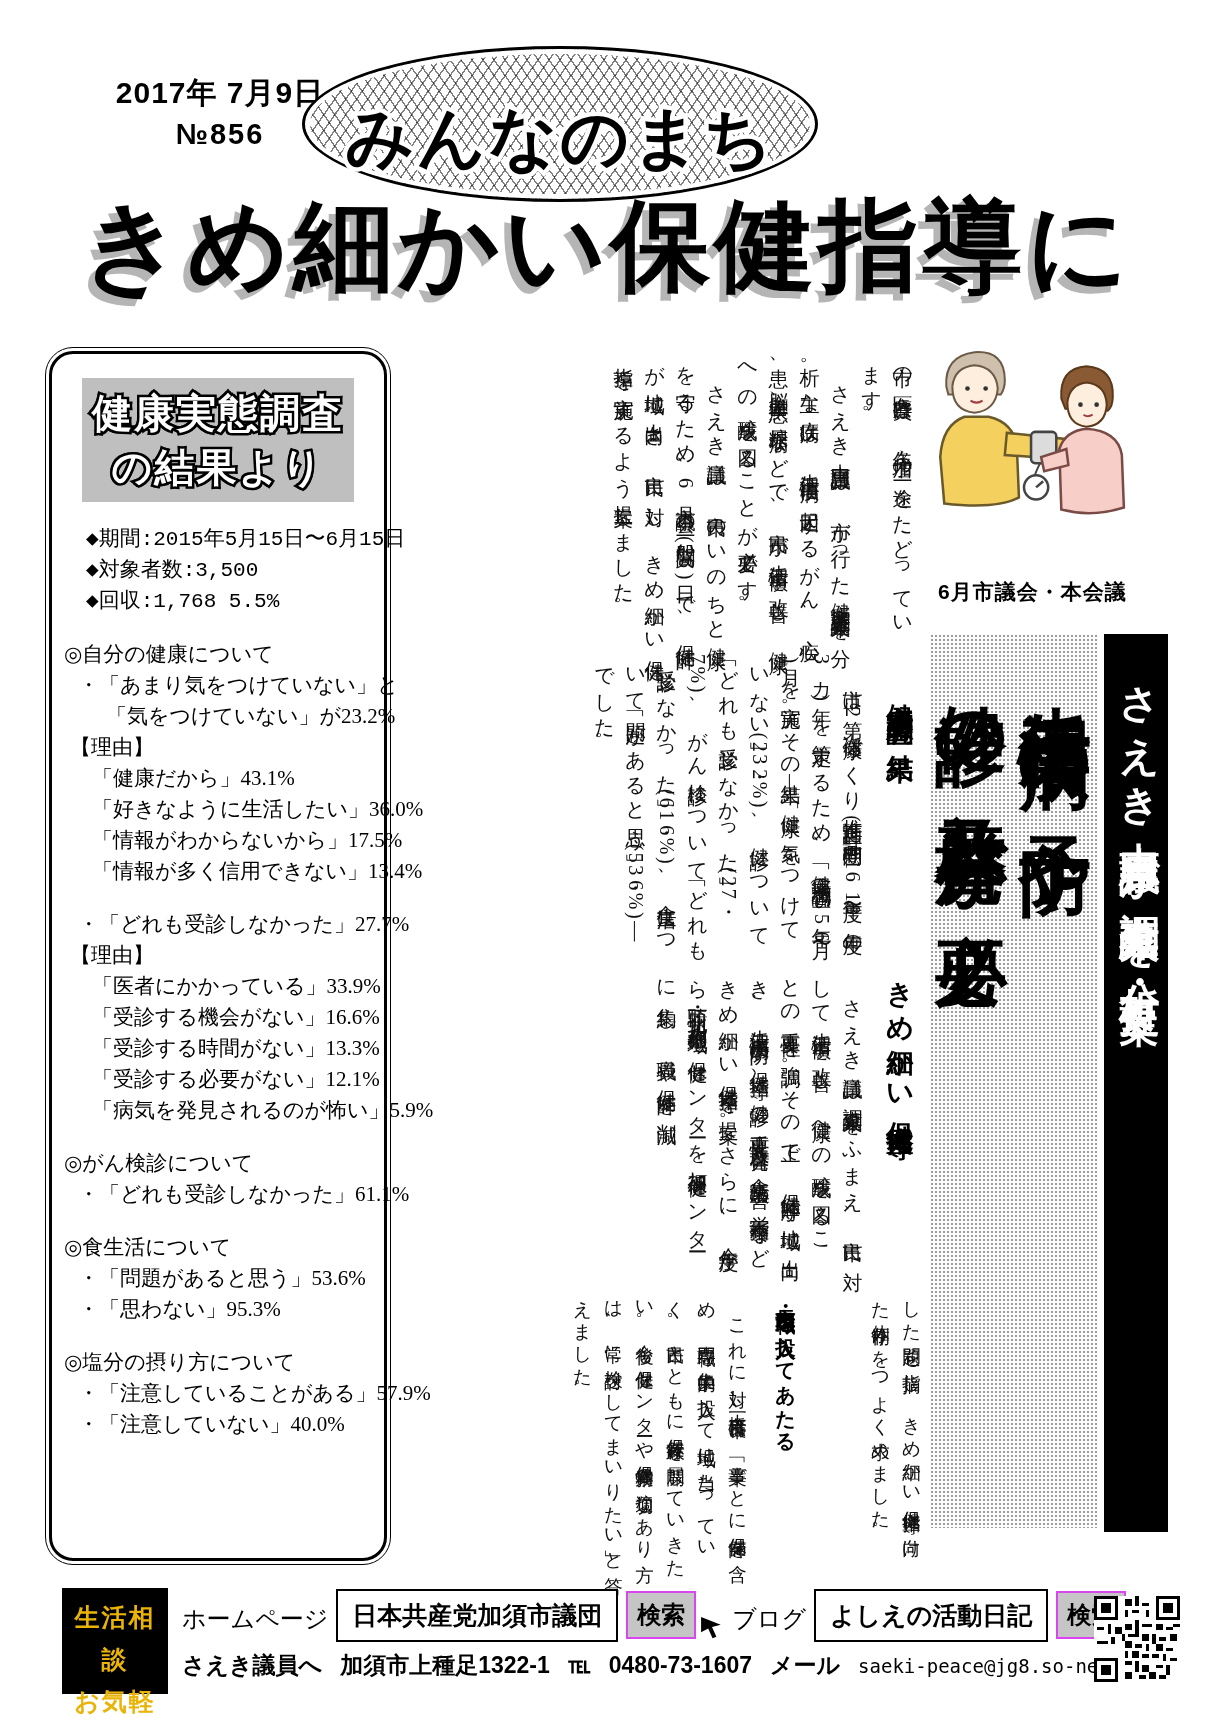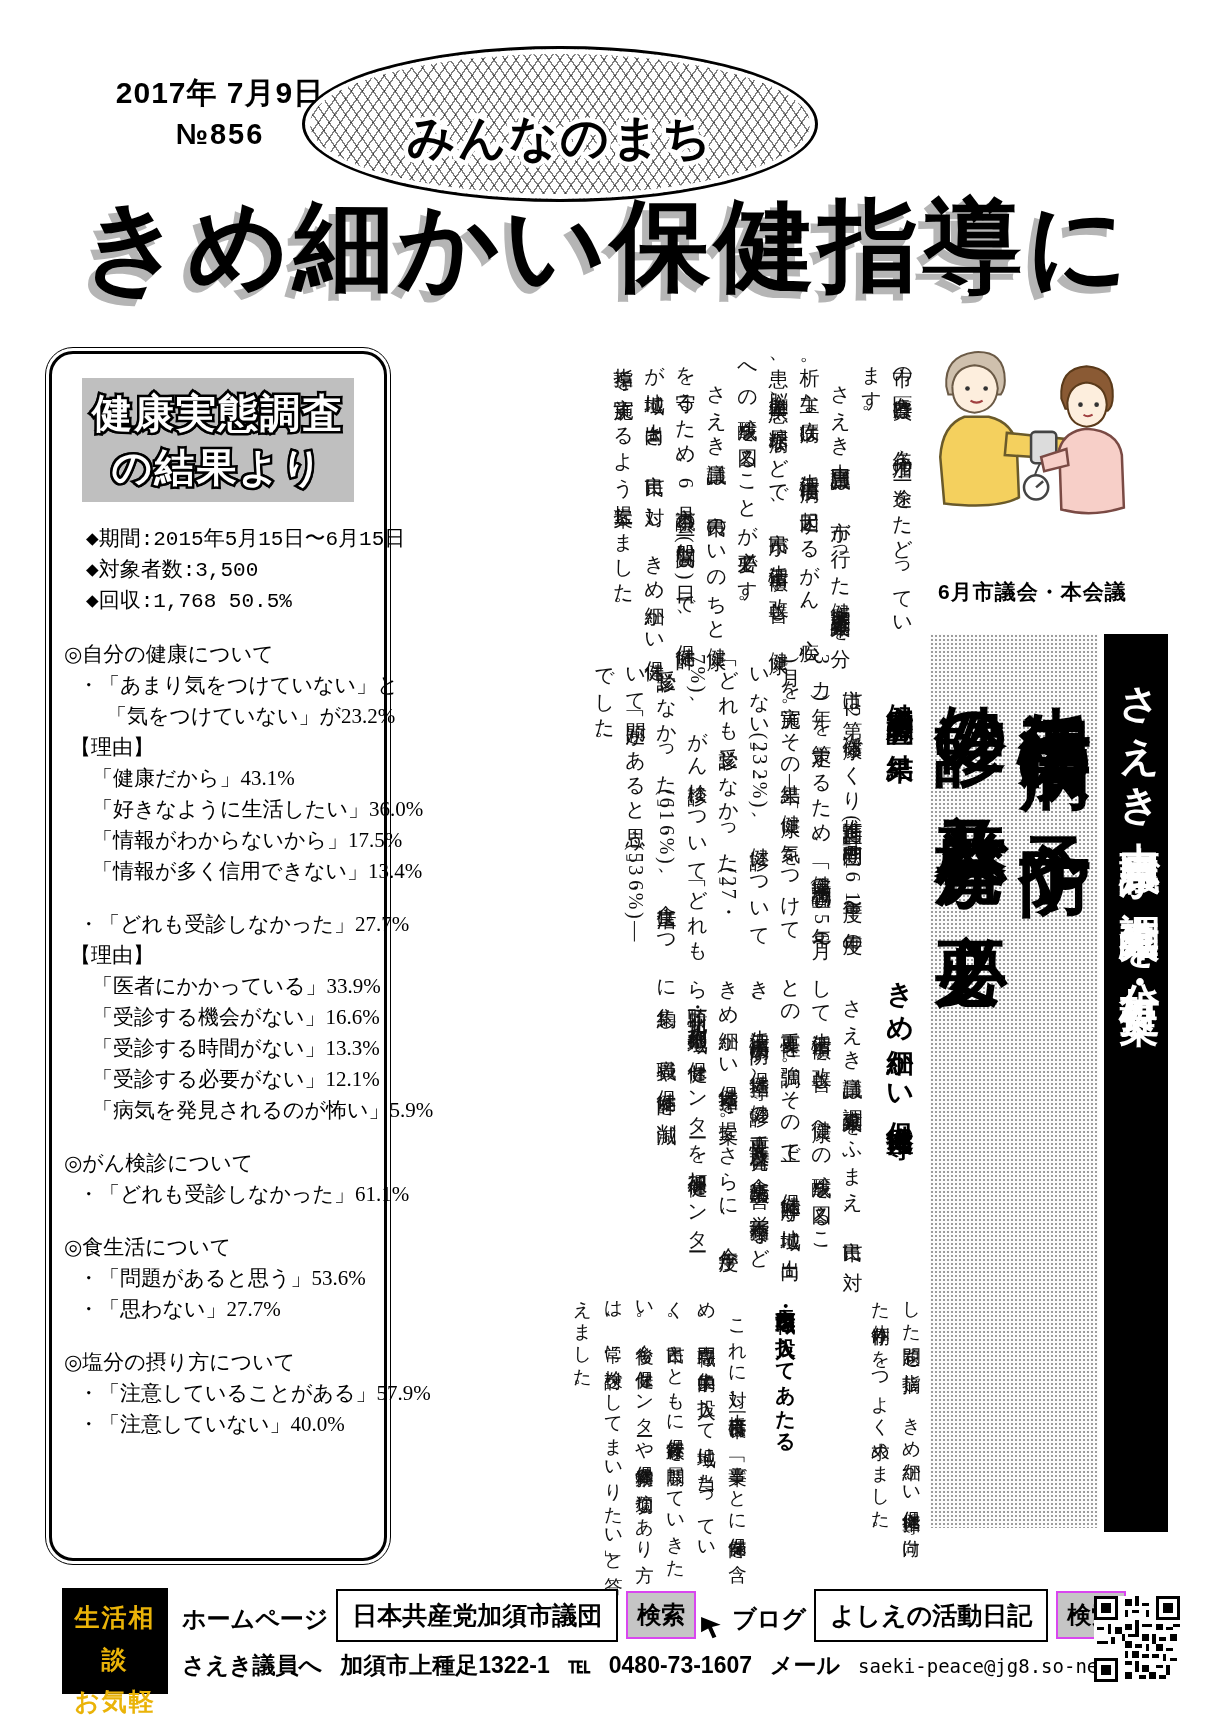--- a/index.html
+++ b/index.html
@@ -11,21 +11,21 @@
               font-family:"Liberation Sans",sans-serif;font-weight:700;}
   .date-line{font-size:30px;line-height:42px;letter-spacing:1px;}
   .issue-line{font-size:29px;line-height:40px;letter-spacing:2px;}
   .logo-oval{position:absolute;left:302px;top:46px;width:510px;height:150px;border-radius:50%;
              border:3px solid #000;box-shadow:inset 0 0 0 5px #fff;
              background:
                repeating-linear-gradient(55deg, rgba(0,0,0,.5) 0 1.4px, transparent 1.4px 9px),
                repeating-linear-gradient(-55deg, rgba(0,0,0,.5) 0 1.4px, transparent 1.4px 9px),
                #fff;
              display:flex;align-items:center;justify-content:center;}
-  .logo-text{font-family:Liberation Sans, sans-serif;font-weight:900;font-size:48px;letter-spacing:2px;
+  .logo-text{font-family:Liberation Sans, sans-serif;font-weight:900;font-size:68px;letter-spacing:2px;
              color:#000;-webkit-text-stroke:9px #fff;paint-order:stroke fill;margin-top:28px;}
   .publisher{position:absolute;left:836px;top:78px;font-family:"Liberation Sans",sans-serif;
              font-weight:700;font-size:24px;line-height:36px;letter-spacing:1px;}
   .headline{position:absolute;left:20px;top:192px;width:1174px;margin:0;text-align:center;
             font-family:"Liberation Serif","DejaVu Serif",serif;font-weight:900;font-size:100px;
             letter-spacing:4px;line-height:1.1;text-shadow:-7px 7px 0 #b5b5b5;}
 
   
   .survey-box{position:absolute;left:45px;top:347px;width:344px;height:1216px;
               border:1px solid #000;border-radius:28px;}
@@ -76,21 +76,21 @@
                font-family:"Liberation Sans",sans-serif;font-weight:700;font-size:40px;
                letter-spacing:5px;padding-top:0;}
   .side-banner .inner{padding-top:24px;display:block;}
 
   
   .consult{position:absolute;left:62px;top:1588px;width:106px;height:106px;background:#000;color:#eab308;
            font-family:"Liberation Sans",sans-serif;font-weight:700;font-size:25px;line-height:42px;
            letter-spacing:2px;text-align:center;padding-top:8px;box-sizing:border-box;}
   .frow{position:absolute;display:flex;align-items:center;font-family:"Liberation Sans",sans-serif;}
   .frow1{left:182px;top:1588px;height:54px;gap:8px;}
-  .flabel{font-weight:700;font-size:24px;white-space:nowrap;margin-top:8px;}
+  .flabel{font-weight:400;font-size:24px;white-space:nowrap;margin-top:8px;}
   .fbox{border:2px solid #000;background:#fff;font-weight:700;font-size:25px;
         padding:8px 14px;white-space:nowrap;}
   .fsearch{background:#c5c5c5;border:2px solid #d946ef;font-weight:700;font-size:24px;
            padding:6px 9px;white-space:nowrap;cursor:pointer;}
   .cursor{width:24px;height:24px;margin-left:-4px;margin-top:26px;flex:none;}
   .frow2{left:182px;top:1650px;gap:18px;align-items:baseline;}
   .frow2 span{font-weight:700;font-size:23px;white-space:nowrap;}
   .frow2 .email{font-family:"DejaVu Sans Mono","Liberation Mono",monospace;font-weight:400;font-size:19px;}
   .qr{position:absolute;left:1094px;top:1596px;width:86px;height:86px;}
   .qr svg{width:100%;height:100%;}
@@ -110,21 +110,21 @@
   <h1 class="headline">きめ細かい保健指導に</h1>
 
   <section class="survey-box">
     <div class="survey-title">
       <div>健康実態調査</div>
       <div>の結果より</div>
     </div>
     <div class="survey-lines">
         <div class="srow meta">◆期間:2015年5月15日〜6月15日</div>
         <div class="srow meta">◆対象者数:3,500</div>
-        <div class="srow meta">◆回収:1,768 50.5%</div>
+        <div class="srow meta">◆回収:1,768 5.5%</div>
         <div class="srow gap"></div>
         <div class="srow heading">◎自分の健康について</div>
         <div class="srow bullet">・「あまり気をつけていない」と</div>
         <div class="srow cont">「気をつけていない」が23.2%</div>
         <div class="srow reason">【理由】</div>
         <div class="srow item">「健康だから」43.1%</div>
         <div class="srow item">「好きなように生活したい」36.0%</div>
         <div class="srow item">「情報がわからないから」17.5%</div>
         <div class="srow item">「情報が多く信用できない」13.4%</div>
         <div class="srow gap"></div>
@@ -134,21 +134,21 @@
         <div class="srow item">「受診する機会がない」16.6%</div>
         <div class="srow item">「受診する時間がない」13.3%</div>
         <div class="srow item">「受診する必要がない」12.1%</div>
         <div class="srow item">「病気を発見されるのが怖い」5.9%</div>
         <div class="srow gap"></div>
         <div class="srow heading">◎がん検診について</div>
         <div class="srow bullet">・「どれも受診しなかった」61.1%</div>
         <div class="srow gap"></div>
         <div class="srow heading">◎食生活について</div>
         <div class="srow bullet">・「問題があると思う」53.6%</div>
-        <div class="srow bullet">・「思わない」27.7%</div>
+        <div class="srow bullet">・「思わない」95.3%</div>
         <div class="srow gap"></div>
         <div class="srow heading">◎塩分の摂り方について</div>
         <div class="srow bullet">・「注意していることがある」57.9%</div>
         <div class="srow bullet">・「注意していない」40.0%</div>
       </div>
   </section>
 
   <div class="v vbody intro">
       <p class="flush">市の医療費は、年々増加の一途をたどっています。</p>
       <p>さえき由恵議員は、市が行った健康実態調査結果を分析。主な疾病は、生活習慣病に起因するがん、心疾患、脳血管疾患、糖尿病などで、市民が生活習慣を改善し、健康への醸成を図ることが必要です。</p>

